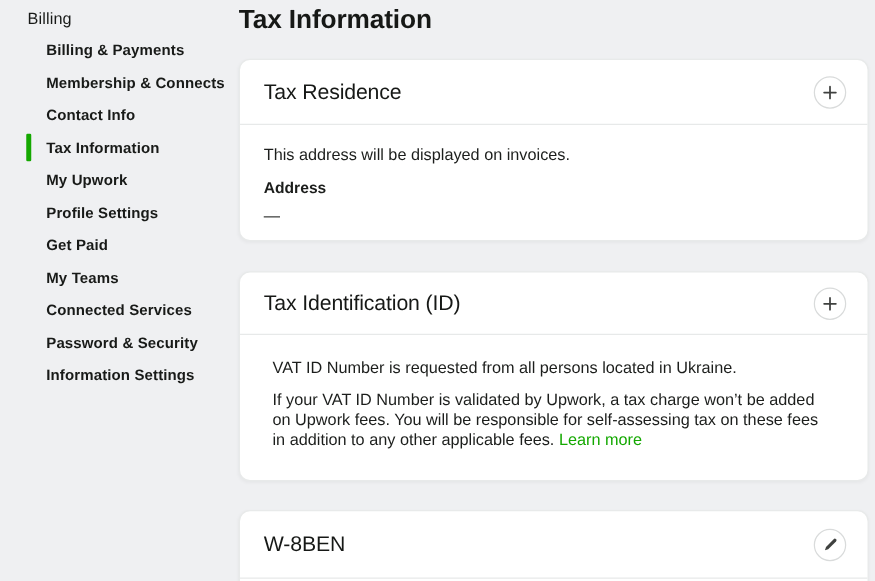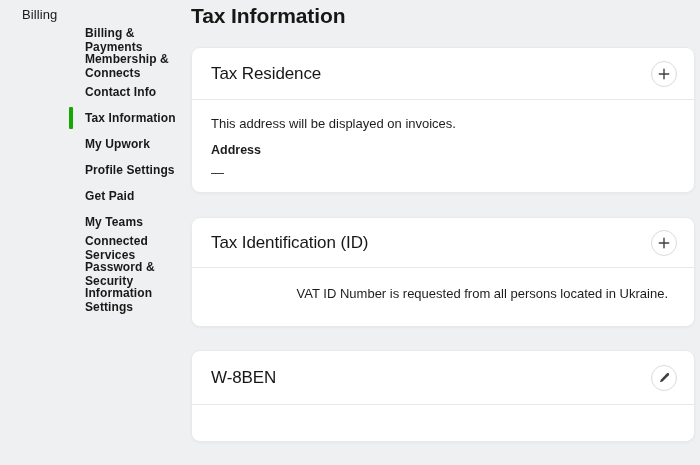--- a/index.html
+++ b/index.html
@@ -16,21 +16,21 @@
   .sidebar { position:absolute; left:0; top:0; width:191px; padding-top:1px; }
   .nav-row { display:flex; align-items:center; height:26px; position:relative; cursor:pointer; }
   .nav-section {
     padding-left:22px;
     font-size:13px; font-weight:400; letter-spacing:0.1px;
     cursor:default;
   }
   .nav-section.gap { margin-top:3px; }
   .nav-item {
     padding-left:37px;
-    font-size:12px; font-weight:600; letter-spacing:0.1px;margin-left:48px;
+    font-size:12px; font-weight:600; letter-spacing:0.1px;
   }
   .nav-item.active::before {
     content:"";
     position:absolute; left:21px; top:2px; bottom:2px; width:4px;
     background:var(--accent,#14a800);
     border-radius:1px;
   }
 
   
   .main { position:absolute; left:191px; top:0; width:504px; }
@@ -39,21 +39,21 @@
     margin-top:3px; line-height:26px; color:#161816;
   }
 
   .card {
     background:#ffffff;
     border:1px solid #e8eaea;
     border-radius:9px;
     box-shadow:0 1px 3px rgba(0,0,0,0.04);
   }
   .card-1 { margin-top:18px; }
-  .card-2 { margin-top:24px;text-align:right; }
+  .card-2 { margin-top:24px; }
   .card-3 { margin-top:23px; }
 
   .card-header {
     display:flex; align-items:center; justify-content:space-between;
     padding:0 17px 0 19px;
     border-bottom:1px solid #e7e9e9;
   }
   .card-1 .card-header { height:52px; }
   .card-2 .card-header { height:50px; }
   .card-3 .card-header { height:54px; }
@@ -131,20 +131,21 @@
       <button class="icon-btn" aria-label="Add tax identification">
         <span>
           <svg width="14" height="14" viewBox="0 0 14 14">
             <path d="M7 2.3v9.4M2.3 7h9.4" stroke="#3f413f" stroke-width="1.4" stroke-linecap="round" fill="none"></path>
           </svg>
         </span>
       </button>
     </div>
     <div class="card-body">
       <p class="para">VAT ID Number is requested from all persons located in Ukraine.</p>
+      <p class="para"><span>If your VAT ID Number is validated by Upwork, a tax charge won’t be added on Upwork fees. You will be responsible for self-assessing tax on these fees in addition to any other applicable fees.</span> <a class="link-green">Learn more</a></p>
     </div>
   </section>
 
   <section class="card card-3">
     <div class="card-header">
       <span class="card-title">W-8BEN</span>
       <button class="icon-btn" aria-label="Edit W-8BEN">
         <span>
           <svg width="14" height="14" viewBox="0 0 14 14">
             <path d="M9.95 2.35a1.3 1.3 0 0 1 1.84 1.84L5.55 10.4l-2.6.85.85-2.6z" fill="#3f413f"></path>

